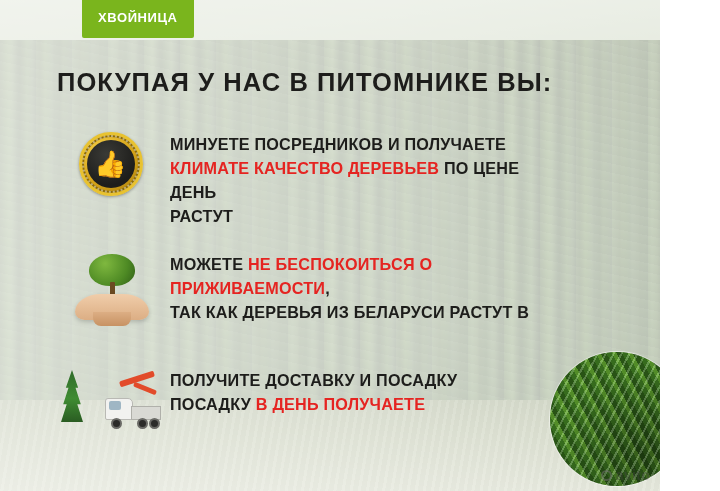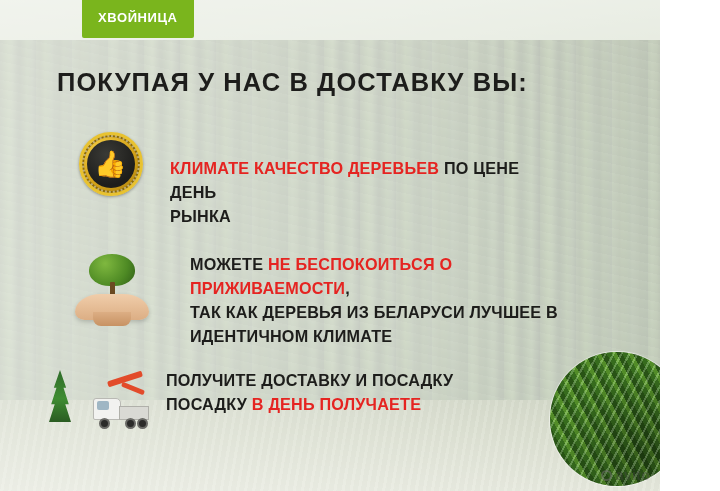--- a/index.html
+++ b/index.html
@@ -90,22 +90,22 @@
     font-size: 16.2px;
     line-height: 24px;
     color: #1d1d1b;
     font-weight: bold;
     letter-spacing: .2px;
     width: 400px;
   }
   .hl { color: #e52421; }
 
   #row1 { left: 52px; top: 132px; }
-  #row2 { left: 52px; top: 252px; gap: 20px; }
-  #row3 { left: 40px; top: 368px; gap: 8px; }
+  #row2 { left: 52px; top: 252px; }
+  #row3 { left: 52px; top: 368px; }
 
   
   .medal {
     position: relative; width: 64px; height: 64px; border-radius: 50%;
     background: radial-gradient(circle at 34% 30%, #f6d24a 0%, #d6a419 55%, #9c7208 100%);
     border: 3px solid #e8c230;
     box-shadow: 0 0 0 2px #8a6a0a inset, 0 1px 3px rgba(0,0,0,.35);
     display:flex; align-items:center; justify-content:center;
   }
   .medal .inner {
@@ -219,51 +219,50 @@
   <div class="bg-sky"></div>
   <div class="bg-trees"></div>
   <div class="bg-ground"></div>
   <div class="bg-dim"></div>
   <div class="white-veil"></div>
 
   <div class="logo-tag">
     <span class="logo-text">ХВОЙНИЦА</span>
   </div>
 
-  <div class="heading">ПОКУПАЯ У НАС В ДОСТАВКУ ВЫ:</div>
+  <div class="heading">ПОКУПАЯ У НАС В ПИТОМНИКЕ ВЫ:</div>
 
   <div class="row" id="row1">
     <div class="icon-wrap">
       <div class="medal">
         <div class="dots"></div>
         <div class="inner">
           <span class="thumb">👍</span>
         </div>
       </div>
     </div>
     <div class="text">
-      <br>
+      <span>МИНУЕТЕ ПОСРЕДНИКОВ И ПОЛУЧАЕТЕ</span><br>
       <span class="hl">КЛИМАТЕ КАЧЕСТВО ДЕРЕВЬЕВ</span><span> ПО ЦЕНЕ ДЕНЬ</span><br>
-      <span>РЫНКА</span>
+      <span>РАСТУТ</span>
     </div>
   </div>
 
   <div class="row" id="row2">
     <div class="icon-wrap">
       <div class="hand-tree">
         <div class="crown"></div>
         <div class="trunk"></div>
         <div class="palm"></div>
         <div class="wrist"></div>
       </div>
     </div>
     <div class="text">
       <span>МОЖЕТЕ </span><span class="hl">НЕ БЕСПОКОИТЬСЯ О ПРИЖИВАЕМОСТИ</span><span>,</span><br>
-      <span>ТАК КАК ДЕРЕВЬЯ ИЗ БЕЛАРУСИ ЛУЧШЕЕ В</span><br>
-      <span>ИДЕНТИЧНОМ КЛИМАТЕ</span>
+      <span>ТАК КАК ДЕРЕВЬЯ ИЗ БЕЛАРУСИ РАСТУТ В</span><br>
     </div>
   </div>
 
   <div class="row" id="row3">
     <div class="icon-wrap">
       <div class="truck-wrap">
         <div class="conifer"></div>
         <div class="crane"></div>
         <div class="crane2"></div>
         <div class="cab"></div>

